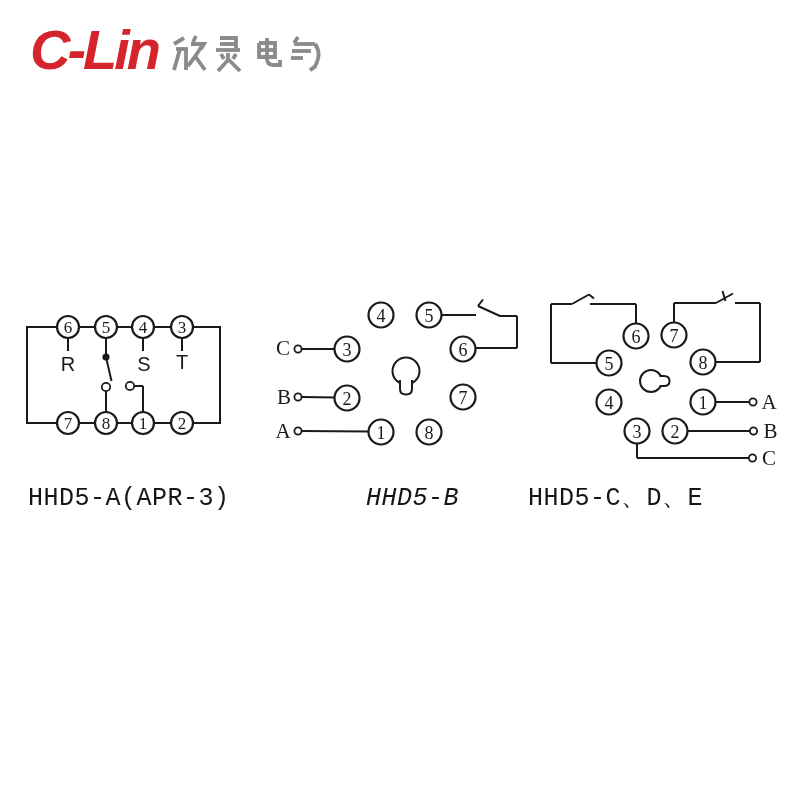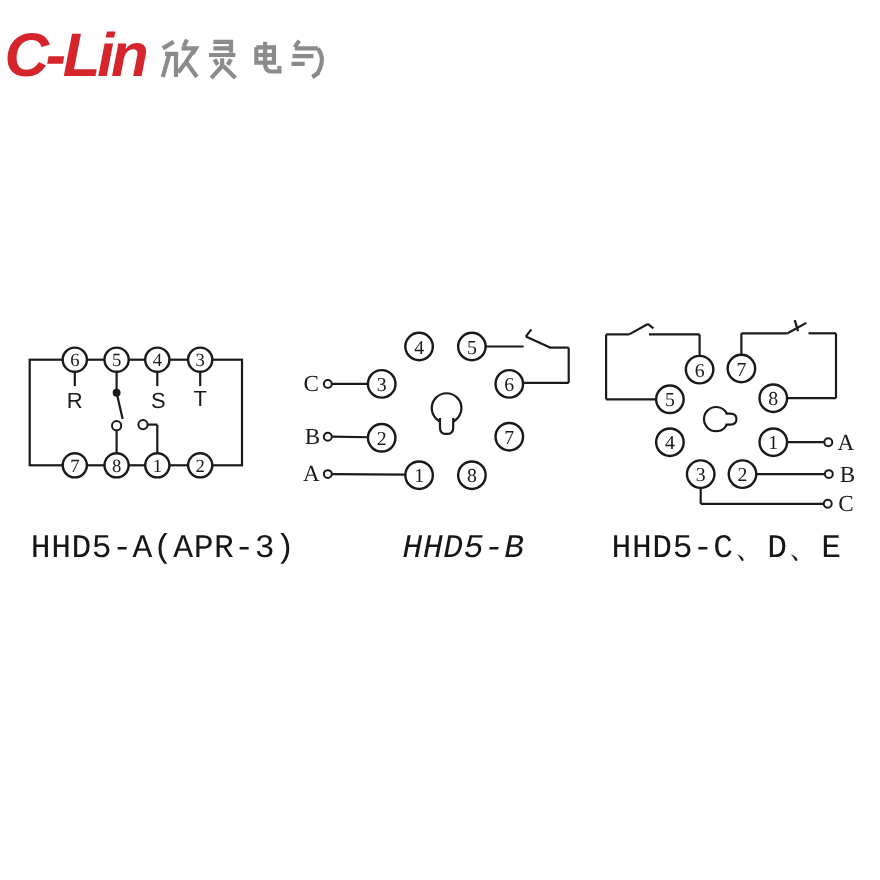--- a/index.html
+++ b/index.html
@@ -1,38 +1,38 @@
 <!DOCTYPE html>
 <html><head>
 <meta charset="utf-8">
 <style>
   html,body{margin:0;padding:0;}
   body{
     width:800px;height:800px;position:relative;overflow:hidden;
     background:#ffffff;
     font-family:"Liberation Sans", sans-serif;
   }
-  .logo{position:absolute;left:4px;top:22px;display:flex;align-items:flex-end;}
+  .logo{position:absolute;left:30px;top:22px;display:flex;align-items:flex-end;}
   .logo-brand{
     font-family:"Liberation Sans", sans-serif;
     font-weight:bold;font-style:italic;
     font-size:56px;line-height:56px;letter-spacing:-3px;
     color:#d5242b;
   }
   .logo-cn{margin-left:12px;margin-top:10px;}
   .diagram-svg{position:absolute;left:0;top:0;}
   .caption{
     position:absolute;top:484px;
     font-family:"Liberation Mono", monospace;
-    font-size:30px;line-height:30px;color:#161616;
+    font-size:25px;line-height:30px;color:#161616;
     letter-spacing:0.5px;white-space:nowrap;
   }
   .cap-a{left:28px;}
   .cap-b{left:366px;font-style:italic;}
-  .cap-c{left:556px;text-align:right;}
+  .cap-c{left:528px;text-align:right;}
   svg text{
     font-family:"Liberation Serif", serif;
     fill:#1a1a1a;stroke:none;
   }
   svg text.phase{font-family:"Liberation Sans", sans-serif;}
 </style>
 </head>
 <body>
 
 <div class="logo">

